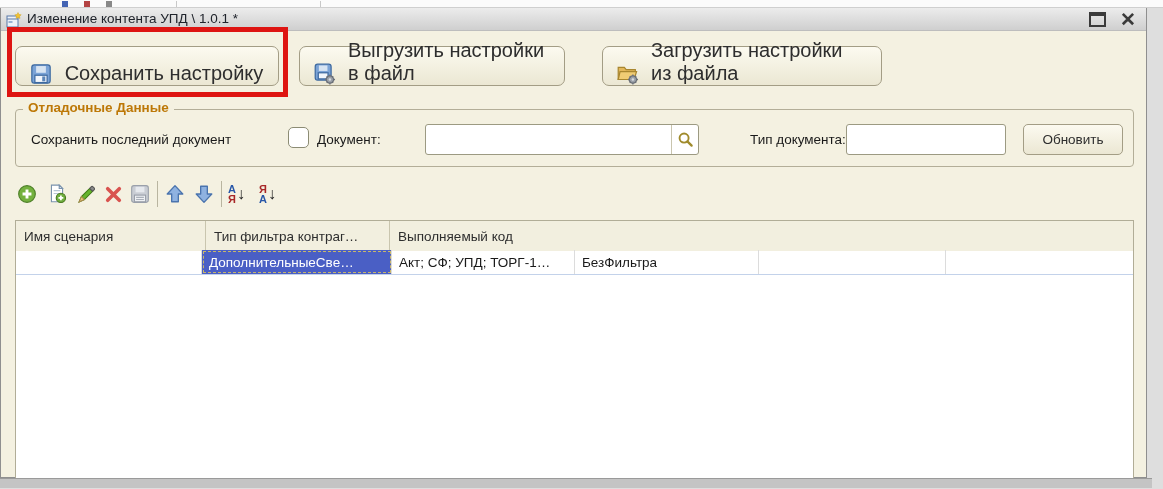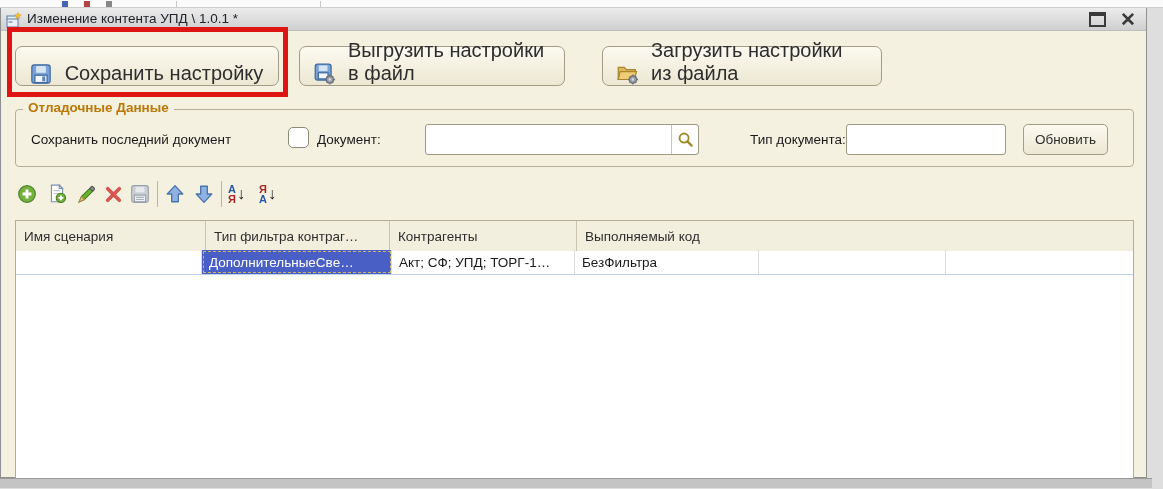--- a/index.html
+++ b/index.html
@@ -41,21 +41,21 @@
   #lbl-savelast{left:30px;}
   #lbl-doc{left:316px;}
   #lbl-doctype{left:716px;margin-left:33px;}
   .checkbox{position:absolute;left:287px;top:119px;width:21px;height:21px;background:#fff;border:1px solid #8c8c74;border-radius:5px;cursor:pointer;}
   .field{position:absolute;top:116px;height:31px;background:#fff;border:1px solid #9c9a82;border-radius:3px;}
   #field-doc{left:424px;width:274px;}
   #field-doctype{left:845px;width:160px;}
   .field input{position:absolute;left:0;top:0;width:100%;height:100%;border:none;outline:none;background:transparent;padding:0 6px;font-size:13.5px;}
   #field-doc input{width:246px;}
   .lookup-btn{position:absolute;right:0;top:0;width:27px;height:29px;border-left:1px solid #c9c5ae;display:flex;align-items:center;justify-content:center;cursor:pointer;}
-  .small-btn{position:absolute;left:1022px;top:116px;width:85px;height:31px;background:linear-gradient(#fcfaf0,#ebe7d3);
+  .small-btn{position:absolute;left:1022px;top:116px;width:100px;height:31px;background:linear-gradient(#fcfaf0,#ebe7d3);
     border:1px solid #a39d85;border-radius:5px;font-size:13.5px;color:#2e2e2e;display:flex;align-items:center;justify-content:center;cursor:pointer;}
 
   
   .tool-ic{position:absolute;top:174px;width:24px;height:24px;display:flex;align-items:center;justify-content:center;cursor:pointer;}
   .tool-sep{position:absolute;top:173px;width:1px;height:26px;background:#b9b5a0;}
   .xmark svg{display:block;}
   .sort-ic{position:absolute;top:172px;width:30px;height:28px;display:flex;align-items:center;cursor:pointer;}
   .sort-letters{display:flex;flex-direction:column;font-size:11px;font-weight:bold;line-height:10px;text-align:center;}
   .lt-blue{color:#2857a8;} .lt-red{color:#a82828;}
   .sort-arrow{font-size:16px;font-weight:bold;color:#222;margin-left:1px;line-height:24px;}
@@ -219,21 +219,20 @@
         <span class="lt-red">Я</span>
         <span class="lt-blue">А</span>
       </span>
       <span class="sort-arrow">↓</span>
     </div>
 
     <div class="table">
       <div class="thead">
         <div class="th c1">Имя сценария</div>
         <div class="th c3">Тип фильтра контраг…</div>
-        <div class="th c4">Контрагенты</div>
         <div class="th c5">Выполняемый код</div>
       </div>
       <div class="trow">
         <div class="td c0"></div>
         <div class="td c1 sel">ДополнительныеСве…</div>
         <div class="td c2">Акт; СФ; УПД; ТОРГ-1…</div>
         <div class="td c3">БезФильтра</div>
         <div class="td c4"></div>
         <div class="td c5"></div>
       </div>

